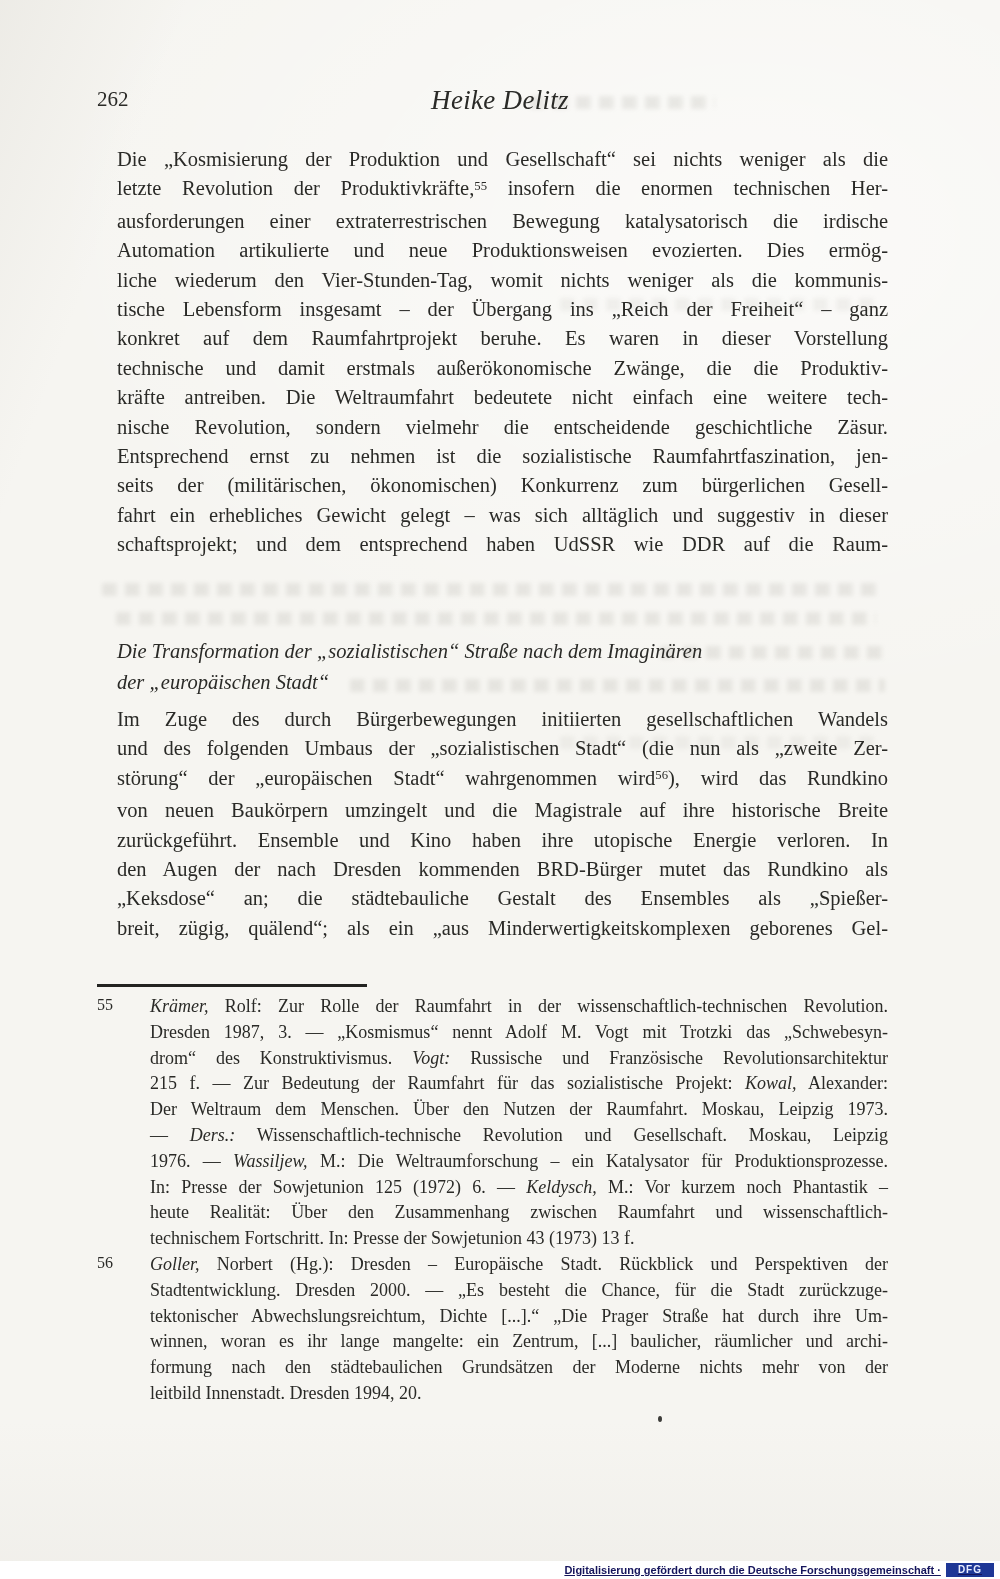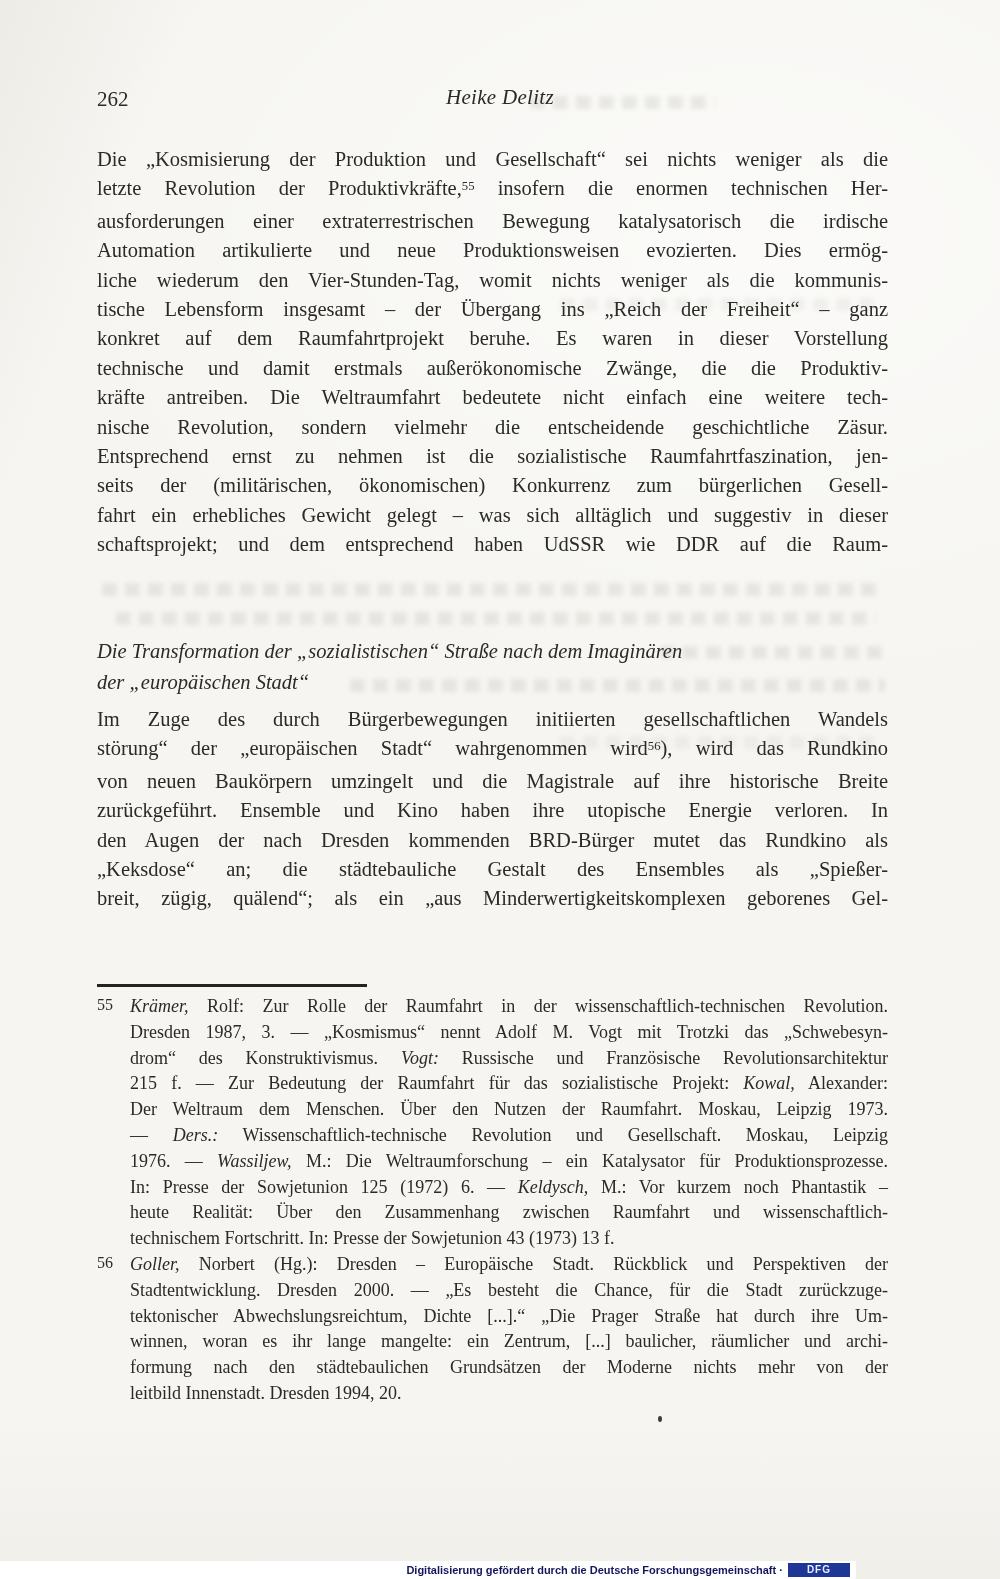--- a/index.html
+++ b/index.html
@@ -12,42 +12,42 @@
   
   .paper-shade{
     position:absolute;inset:0;pointer-events:none;
     background:
       radial-gradient(1200px 800px at 75% 15%, rgba(255,255,255,0.55), rgba(255,255,255,0) 60%),
       linear-gradient(110deg, rgba(210,207,198,0.25) 0%, rgba(210,207,198,0) 12%),
       linear-gradient(0deg, rgba(214,211,203,0.18) 0%, rgba(214,211,203,0) 10%);
   }
   .pageno{position:absolute;left:97px;top:87px;font-size:21px;}
   .runhead{position:absolute;left:0;top:85px;width:1000px;text-align:center;
-    font-style:italic;font-size:21px;letter-spacing:0.3px;}
+    font-style:italic;font-size:27px;letter-spacing:0.3px;}
   .para{position:absolute;left:97px;width:791px;font-size:20.5px;line-height:29.4px;}
   #p1{top:145px;}
   #p2{top:705px;}
-  .tline{text-align:justify;text-align-last:justify;-moz-text-align-last:justify;}
+  .tline{text-align:justify;text-align-last:justify;margin-left:20px;-moz-text-align-last:justify;}
   .tline.nj{text-align:left;text-align-last:auto;-moz-text-align-last:auto;}
   .heading{position:absolute;left:97px;top:636px;width:791px;
     font-style:italic;font-size:20.5px;line-height:30.5px;}
   .sep{position:absolute;left:97px;top:984px;width:270px;height:3px;background:#232321;}
   .fn{position:absolute;left:97px;width:791px;font-size:18px;line-height:25.8px;}
   #fn55{top:994px;}
   #fn56{top:1252px;}
   .fn .num{position:absolute;left:0;top:-2px;font-size:16px;}
   .fn .fnlines{margin-left:33px;}
   .it{font-style:italic;}
   .sup{font-size:0.62em;position:relative;top:-0.42em;}
-  .footerbar{position:absolute;left:0;bottom:0;width:856px;height:18px;background:#ffffff;
+  .footerbar{position:absolute;left:0;bottom:0;width:1000px;height:18px;background:#ffffff;
     display:flex;align-items:center;justify-content:flex-end;gap:5px;
     font-family:"Liberation Sans", sans-serif;font-weight:bold;font-size:11px;
-    padding-right:6px;box-sizing:border-box;}
+    padding-right:6px;box-sizing:border-box;text-decoration:underline;}
   .dfg{display:inline-block;font-family:"Liberation Sans",sans-serif;font-weight:bold;
-    font-size:10px;line-height:12px;padding:1px 19px;letter-spacing:1px;}
+    font-size:10px;line-height:12px;padding:1px 12px;letter-spacing:1px;}
   
   .ghost{position:absolute;height:13px;filter:blur(2px);opacity:0.5;border-radius:2px;
     background:repeating-linear-gradient(90deg,
       rgba(152,149,140,0.34) 0px, rgba(152,149,140,0.34) 13px,
       rgba(152,149,140,0) 16px, rgba(152,149,140,0) 23px);}
   .speck{position:absolute;left:658px;top:1416px;width:4px;height:6px;background:#3c3c39;border-radius:50%;}
 </style>
 </head>
 <body>
 
@@ -82,20 +82,21 @@
     <div class="tline"><span>schaftsprojekt; und dem entsprechend haben UdSSR wie DDR auf die Raum-</span></div>
   </div>
 
 <div class="heading">
   <div class="tline nj">Die Transformation der „sozialistischen“ Straße nach dem Imaginären</div>
   <div class="tline nj">der „europäischen Stadt“</div>
 </div>
 
 <div class="para" id="p2">
     <div class="tline"><span>Im Zuge des durch Bürgerbewegungen initiierten gesellschaftlichen Wandels</span></div>
+    <div class="tline"><span>und des folgenden Umbaus der „sozialistischen Stadt“ (die nun als „zweite Zer-</span></div>
     <div class="tline"><span>störung“ der „europäischen Stadt“ wahrgenommen wird</span><span class="sup">56</span><span>), wird das Rundkino</span></div>
     <div class="tline"><span>von neuen Baukörpern umzingelt und die Magistrale auf ihre historische Breite</span></div>
     <div class="tline"><span>zurückgeführt. Ensemble und Kino haben ihre utopische Energie verloren. In</span></div>
     <div class="tline"><span>den Augen der nach Dresden kommenden BRD-Bürger mutet das Rundkino als</span></div>
     <div class="tline"><span>„Keksdose“ an; die städtebauliche Gestalt des Ensembles als „Spießer-</span></div>
     <div class="tline"><span>breit, zügig, quälend“; als ein „aus Minderwertigkeitskomplexen geborenes Gel-</span></div>
   </div>
 
 <div class="sep"></div>
 

